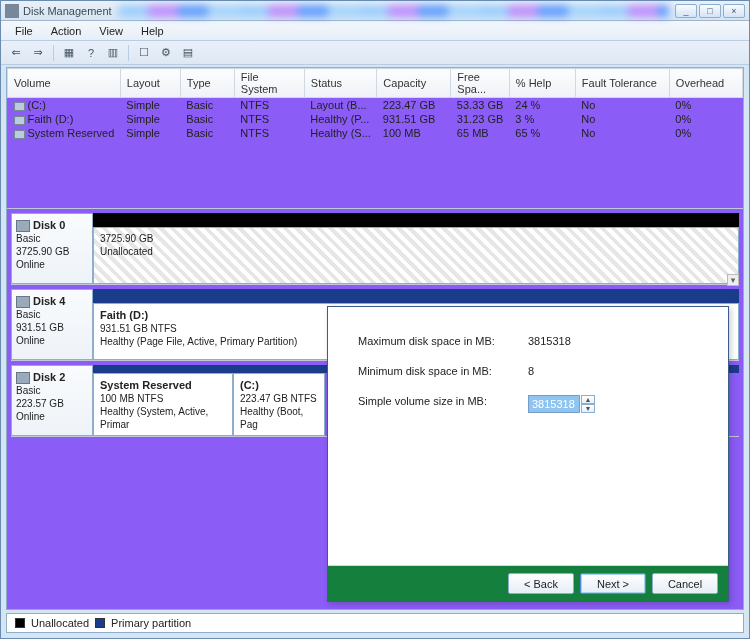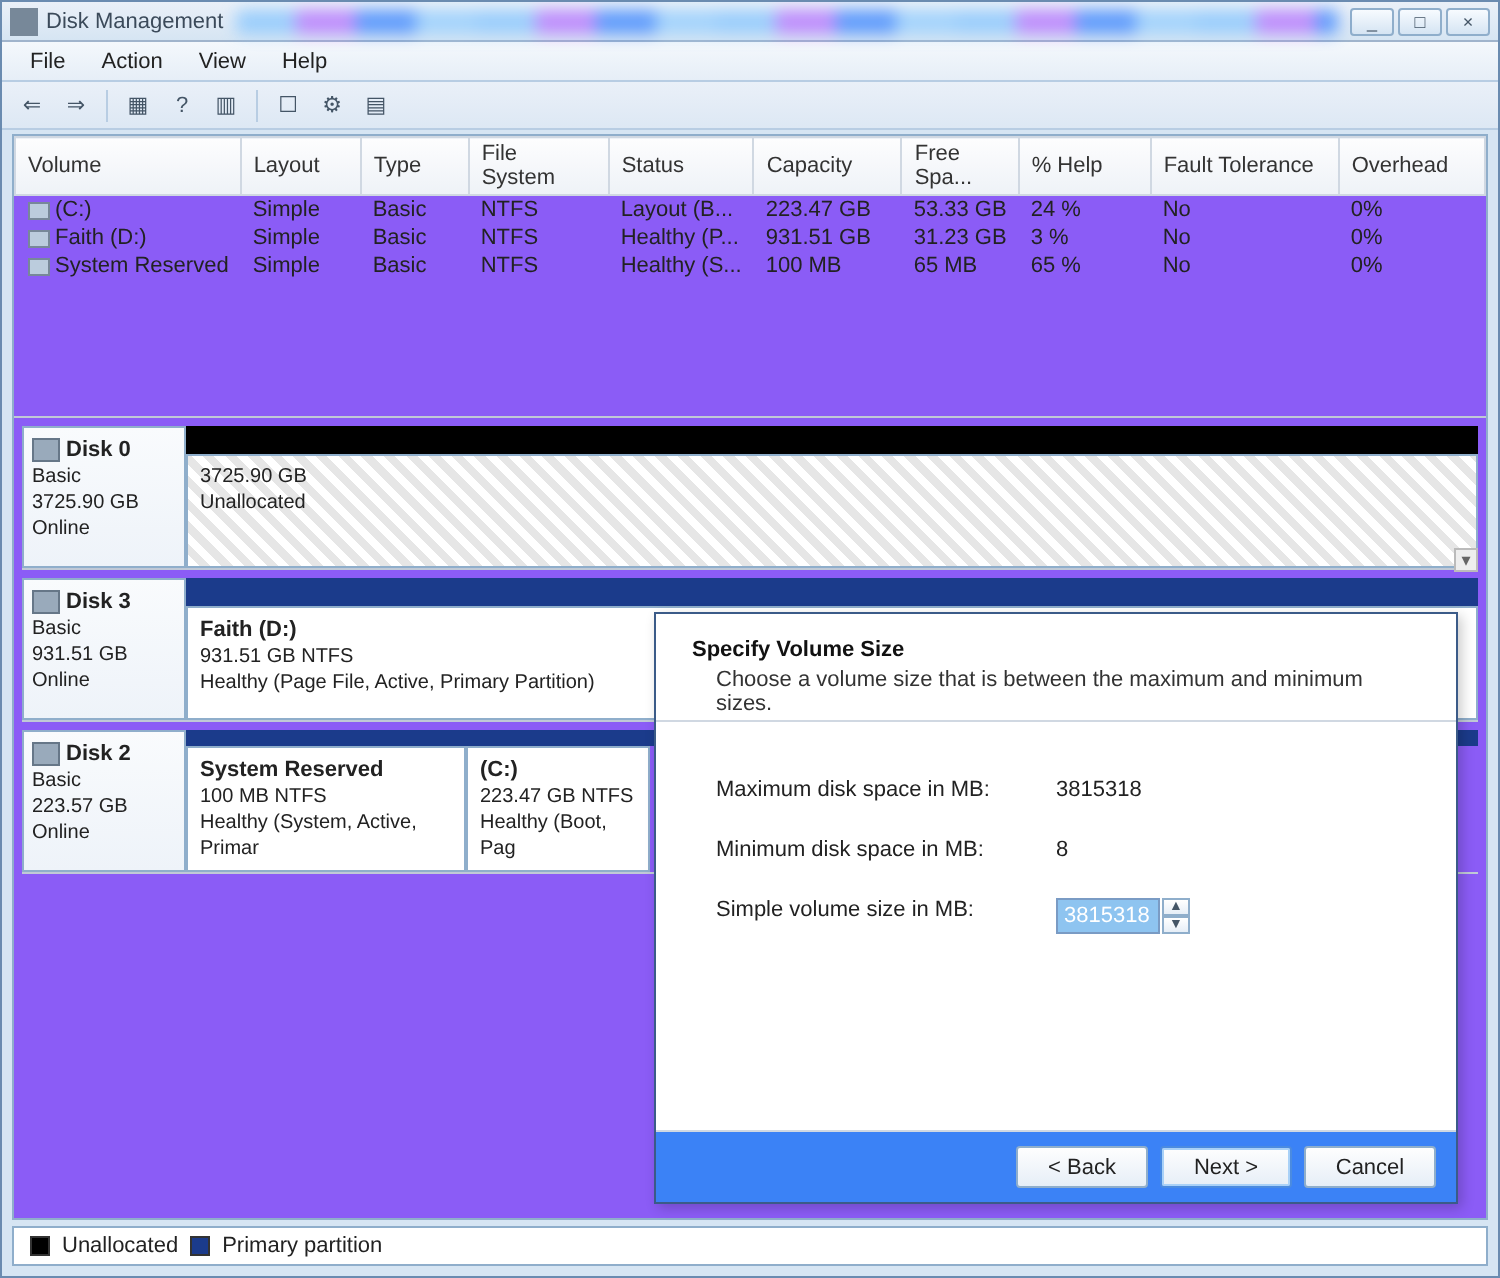--- a/index.html
+++ b/index.html
@@ -60,21 +60,21 @@
 .wiz-body h4{font-size:11px;font-weight:bold;color:#111;}
 .wiz-body p{font-size:11px;color:#333;margin-left:12px;margin-top:3px;}
 .wiz-form{padding:28px 30px;font-size:11px;color:#222;}
 .frow{display:flex;margin-bottom:18px;align-items:flex-start;}
 .frow label{width:170px;}
 .frow .val{color:#222;}
 .spin{display:flex;align-items:center;}
 .spin input{width:52px;height:18px;border:1px solid #7a9bc4;font-size:11px;padding:1px 3px;background:#8ec4f0;color:#fff;}
 .spin .btns{display:flex;flex-direction:column;margin-left:1px;}
 .spin .btns div{width:14px;height:9px;border:1px solid #8faecb;background:linear-gradient(#fff,#e6eef7);font-size:7px;text-align:center;line-height:7px;color:#456;}
-.wiz-foot{position:absolute;bottom:0;left:0;right:0;height:36px;border-top:1px solid #d0d8e2;background:#3b82f6;display:flex;align-items:center;justify-content:flex-end;padding:0 10px;gap:6px;}
+.wiz-foot{position:absolute;bottom:0;left:0;right:0;height:36px;border-top:1px solid #d0d8e2;background:#15803d;display:flex;align-items:center;justify-content:flex-end;padding:0 10px;gap:6px;}
 .wbtn{width:66px;height:21px;border:1px solid #8faecb;background:linear-gradient(#fefefe,#e6eef7);font-size:11px;color:#222;border-radius:2px;}
 .wbtn.primary{border:1px solid #4b8be0;box-shadow:inset 0 0 0 1px #a9d1f7;}
 </style>
 </head>
 <body>
 
 <div class="titlebar">
   <span class="ico"></span>
   <span class="ttl">Disk Management</span>
   <div class="blur"></div>
@@ -177,21 +177,21 @@
             <span>3725.90 GB</span><br>
             <span>Unallocated</span>
           </div>
         </div>
       </div>
     </div>
     <div class="scrollhint">▾</div>
 
     <div class="diskrow" style="height:72px">
       <div class="diskhead">
-        <span class="dicon"></span><b>Disk 3</b><br>
+        <span class="dicon"></span><b>Disk 4</b><br>
         <span>Basic</span><br>
         <span>931.51 GB</span><br>
         <span>Online</span>
       </div>
       <div class="diskbody">
         <div class="stripe blue"></div>
         <div class="parts">
           <div class="part" style="flex:1">
             <b>Faith  (D:)</b><br>
             <span>931.51 GB NTFS</span><br>
@@ -229,24 +229,20 @@
 </div>
 
 <div class="legend">
   <div class="sw" style="background:#000"></div>
   <span>Unallocated</span>
   <div class="sw" style="background:#1b3b8b"></div>
   <span>Primary partition</span>
 </div>
 
 <div class="wizard">
-  <div class="wiz-body">
-    <h4>Specify Volume Size</h4>
-    <p>Choose a volume size that is between the maximum and minimum sizes.</p>
-  </div>
   <div class="wiz-form">
     <div class="frow">
       <label>Maximum disk space in MB:</label>
       <span class="val">3815318</span>
     </div>
     <div class="frow">
       <label>Minimum disk space in MB:</label>
       <span class="val">8</span>
     </div>
     <div class="frow">

